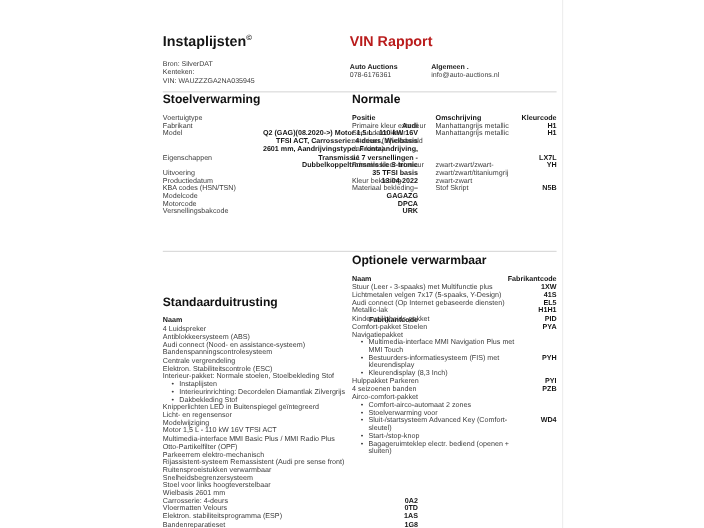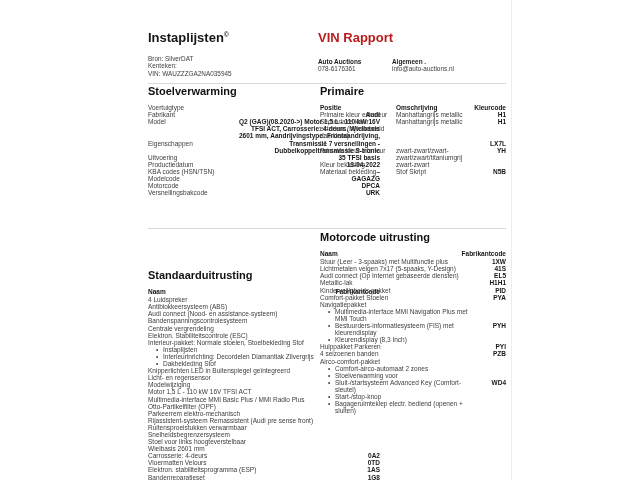--- a/index.html
+++ b/index.html
@@ -106,21 +106,21 @@
           <span class="kv-value">DPCA</span>
         </div>
         <div class="kv-row">
           <span class="kv-label">Versnellingsbakcode</span>
           <span class="kv-value">URK</span>
         </div>
       </div>
   </div>
 
   <div class="sec sec-kleur">
-    <div class="sec-title">Primaire</div>
+    <div class="sec-title">Normale</div>
     <div class="cl-row cl-head">
       <span class="cl-c1">Positie</span>
       <span class="cl-c2">Omschrijving</span>
       <span class="cl-c3">Kleurcode</span>
     </div>
     <div id="kleur-rows">
         <div class="cl-row">
           <span class="cl-c1">Primaire kleur exterieur</span>
           <span class="cl-c2">Manhattangrijs metallic</span>
           <span class="cl-c3">H1</span>
@@ -275,21 +275,21 @@
           <span class="eq-code">1N7</span>
         </div>
         <div class="eq-row">
           <span class="eq-name">Aandrijvingstype: Frontaandrijving</span>
           <span class="eq-code">1X0</span>
         </div>
       </div>
   </div>
 
   <div class="sec sec-opt">
-    <div class="sec-title">Motorcode uitrusting</div>
+    <div class="sec-title">Optionele verwarmbaar</div>
     <div class="eq-head">
       <span class="hn">Naam</span>
       <span class="hc">Fabrikantcode</span>
     </div>
     <div id="opt-items">
         <div class="eq-row">
           <span class="eq-name">Stuur (Leer - 3-spaaks) met Multifunctie plus</span>
           <span class="eq-code">1XW</span>
         </div>
         <div class="eq-row">

